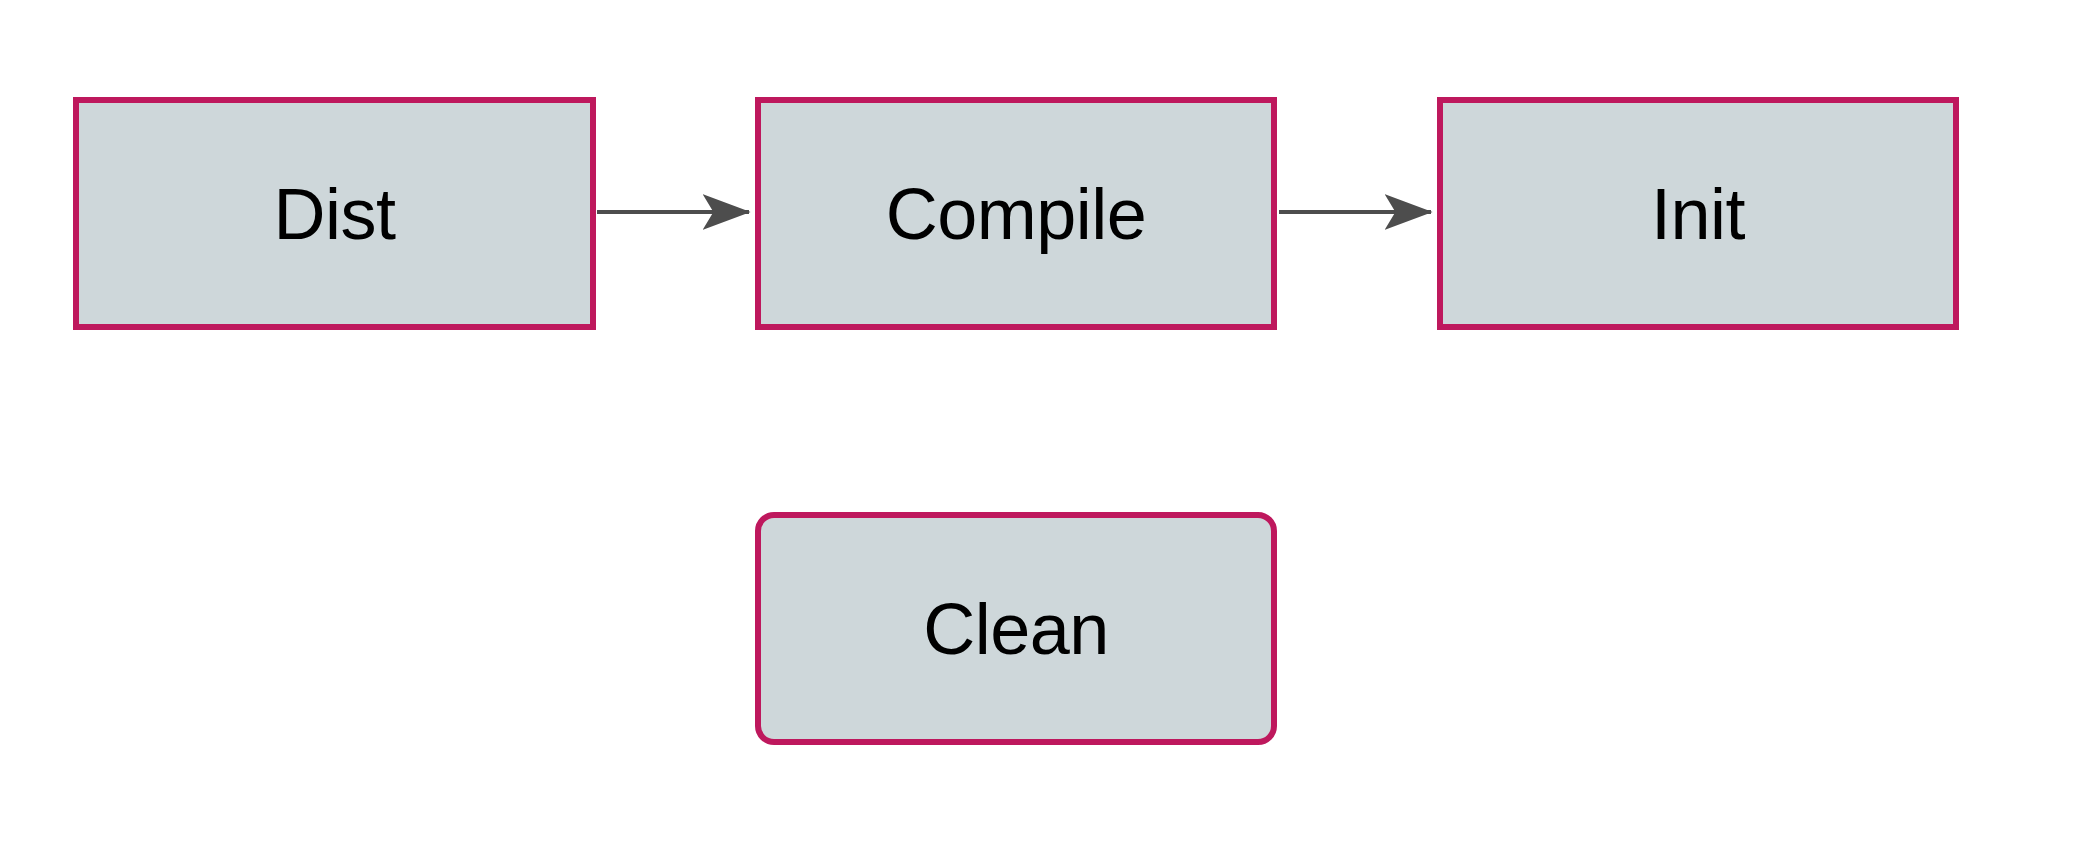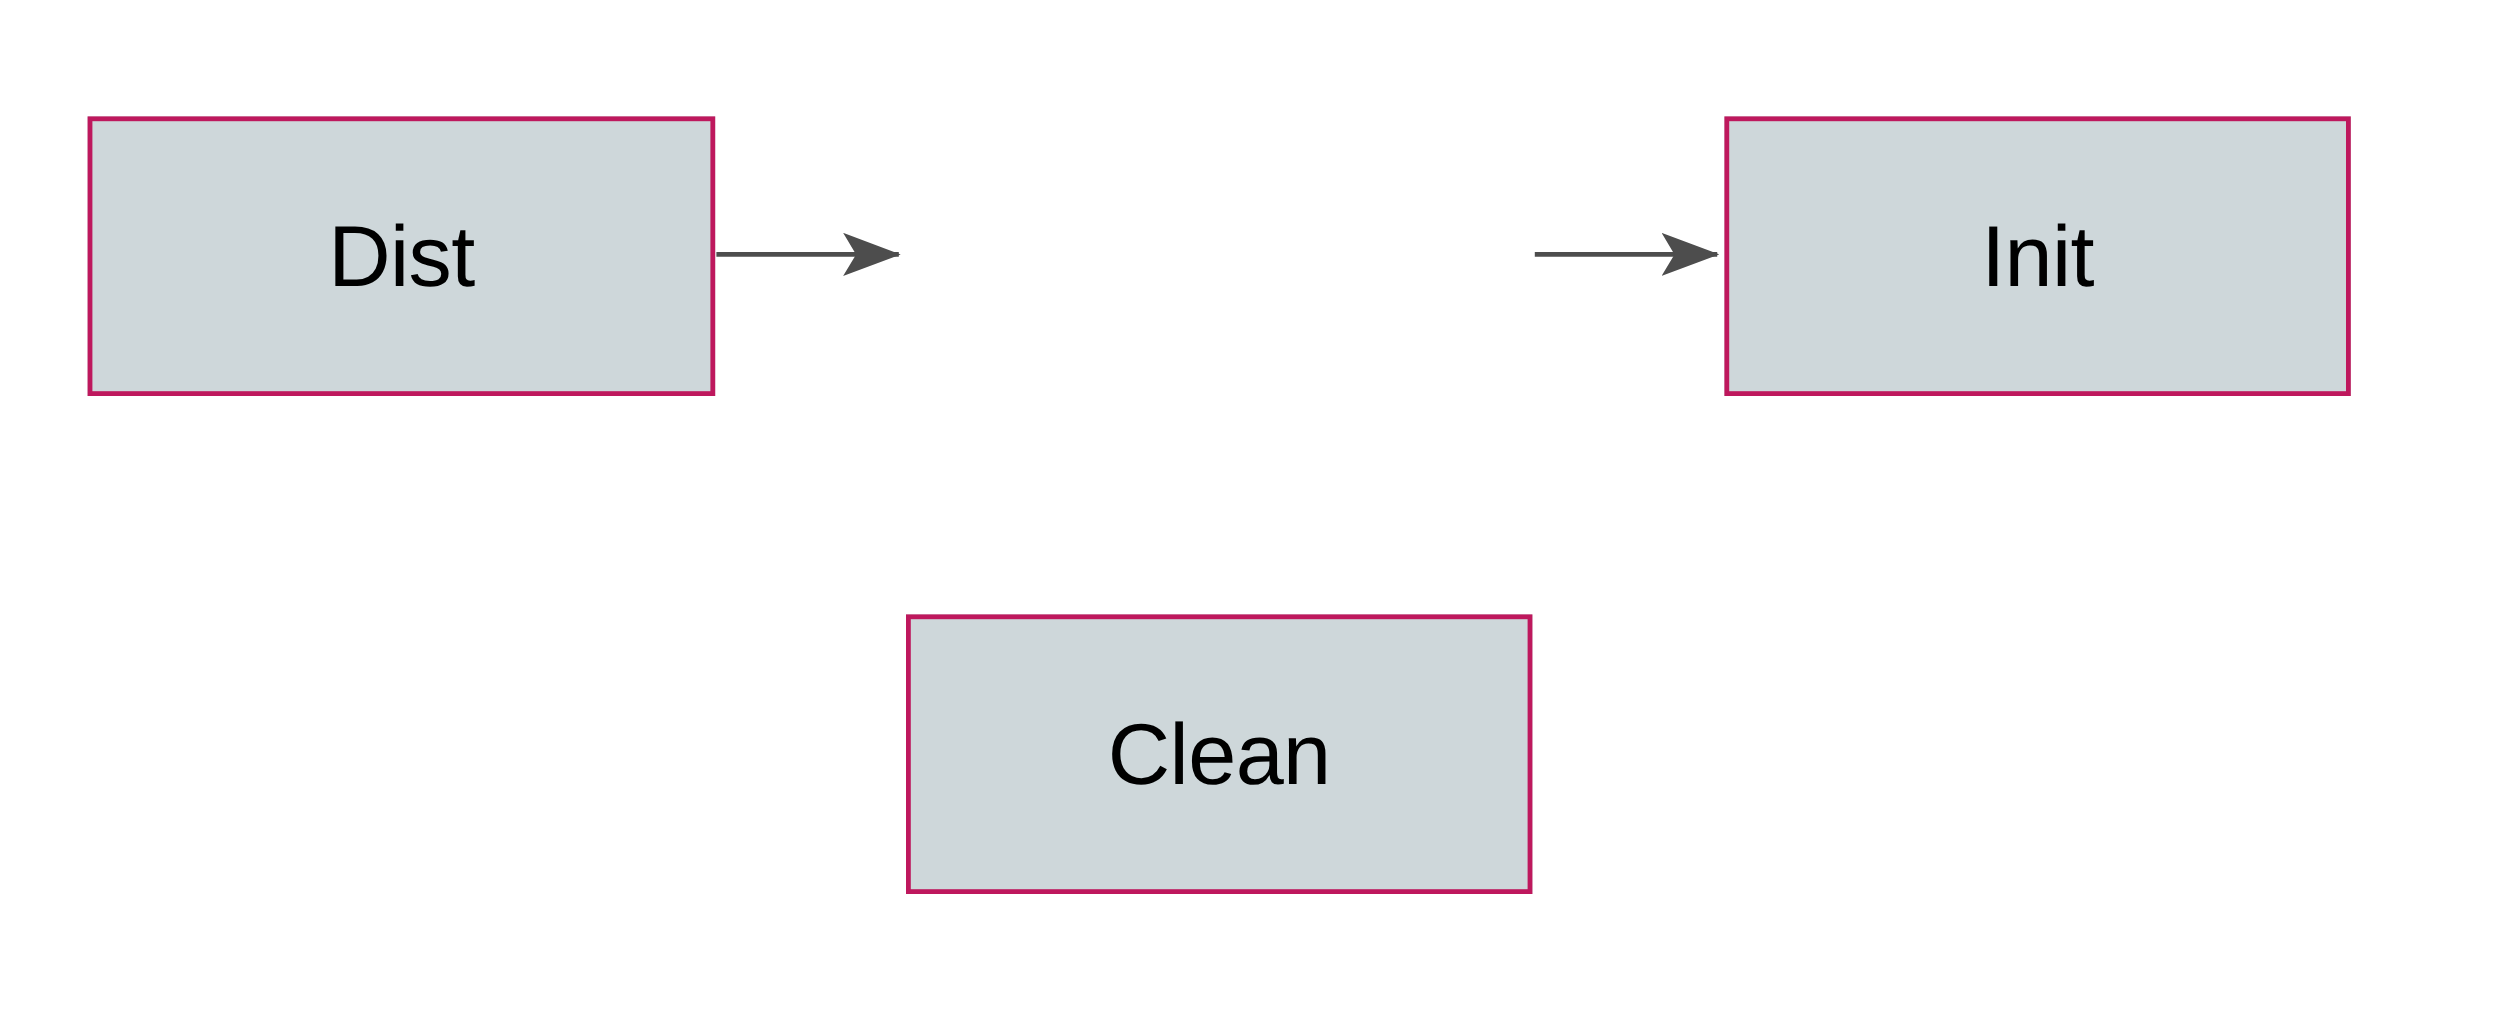--- a/index.html
+++ b/index.html
@@ -18,41 +18,41 @@
     height: 848px;
     background: #ffffff;
     overflow: hidden;
   }
 
   
   .node {
     position: absolute;
     box-sizing: border-box;
     background: #ced7da;
-    border: 4px solid #be185d;
+    border: 6px solid #be185d;
     display: flex;
     align-items: center;
     justify-content: center;
   }
   .node-label {
     font-family: "Liberation Sans", sans-serif;
     font-size: 72px;
     font-weight: 400;
     line-height: 1;
     color: #000000;
     letter-spacing: -0.5px;
     white-space: nowrap;
     -webkit-font-smoothing: antialiased;
   }
 
   
   #node-dist    { left: 73px;   top: 97px;  width: 523px; height: 233px; }
   #node-compile { left: 755px;  top: 97px;  width: 522px; height: 233px; }
   #node-init    { left: 1437px; top: 97px;  width: 522px; height: 233px; justify-content: center; }
-  #node-clean   { left: 755px;  top: 512px; width: 522px; height: 233px; }
+  #node-clean   { left: 755px;  top: 512px; width: 522px; height: 233px; border-radius: 19px; }
 
   
   #edge-layer {
     position: absolute;
     left: 0;
     top: 0;
     width: 2078px;
     height: 848px;
     pointer-events: none;
   }
@@ -75,20 +75,23 @@
 
     <g>
       <line x1="1279" y1="212" x2="1431" y2="212" stroke="#4d4d4d" stroke-width="4" marker-end="url(#arrowhead-classic)"></line>
     </g>
   </svg>
 
   <div class="node" id="node-dist">
     <span class="node-label">Dist</span>
   </div>
 
+  <div class="node" id="node-compile">
+    <span class="node-label">Compile</span>
+  </div>
 
   <div class="node" id="node-init">
     <span class="node-label">Init</span>
   </div>
 
   <div class="node" id="node-clean">
     <span class="node-label">Clean</span>
   </div>
 
 </div>

